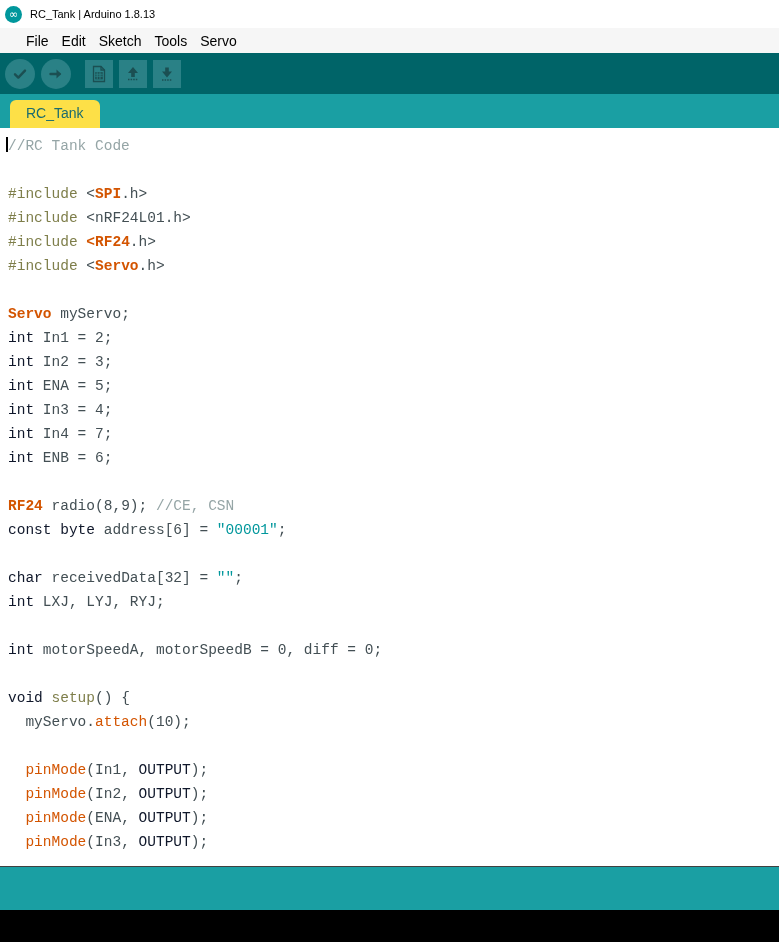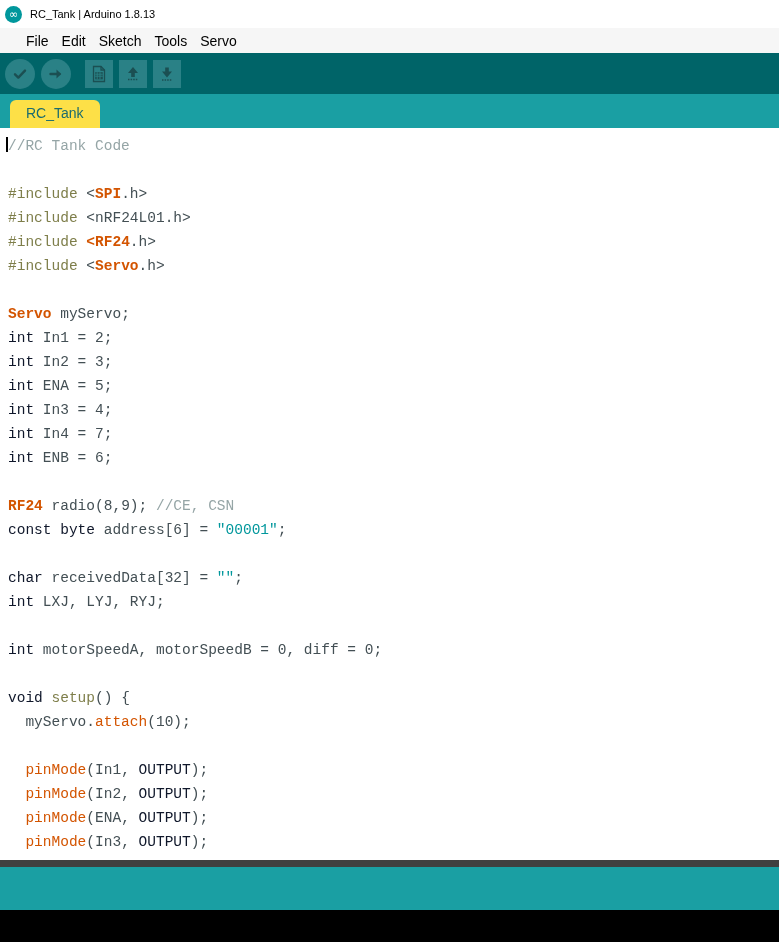--- a/index.html
+++ b/index.html
@@ -127,21 +127,21 @@
     margin-top: 28px;
   }
 
   
   .editor {
     background: #ffffff;
     flex: 1 1 auto;
     position: relative;
     overflow: hidden;
     padding: 6px 0 0 0;
-    border-bottom: 7px solid #404040;
+    border-bottom: 1px solid #404040;
   }
   .code {
     font-family: "Liberation Mono", "DejaVu Sans Mono", monospace;
     font-size: 14.5px;
     line-height: 24px;
     white-space: pre;
     padding-left: 8px;
     color: #000000;
   }
   .ln { height: 24px; }

